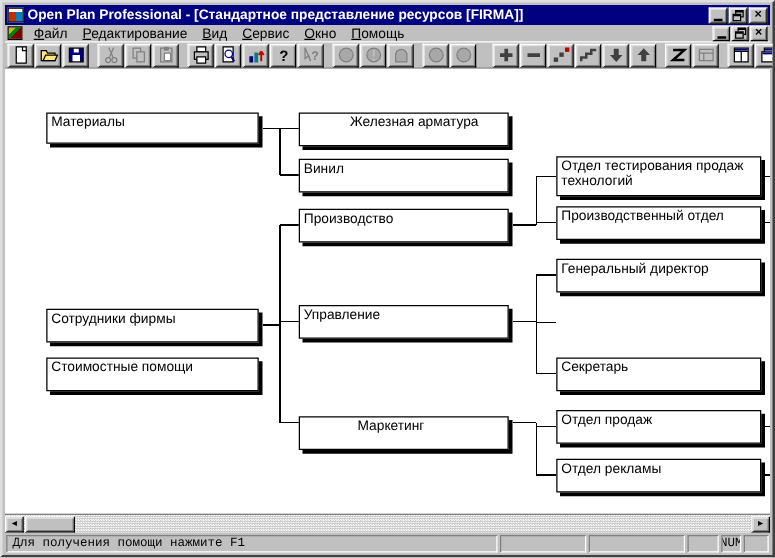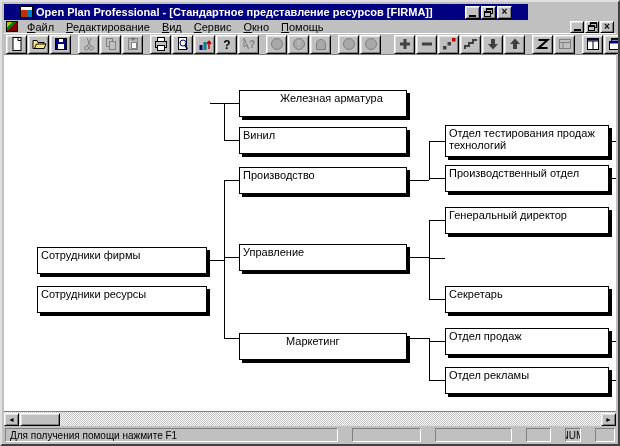--- a/index.html
+++ b/index.html
@@ -7,23 +7,23 @@
   .window {
     position:relative; width:620px; height:446px;
     background:#c0c0c0;
     border:2px solid;
     border-color:#dfdfdf #404040 #404040 #dfdfdf;
     font-family:"Liberation Sans", sans-serif;
     overflow:hidden;
   }
   
   .titlebar {
-    position:absolute; left:2px; top:2px; width:524px; height:16px;
+    position:absolute; left:2px; top:2px; width:612px; height:16px;
     background:#000080; color:#fff; display:flex; align-items:center;
-    padding:0 16px; gap:3px;
+    padding:0 2px; gap:3px;
   }
   .titlebar .title { font-size:11px; font-weight:bold; white-space:nowrap; overflow:hidden; flex:1; }
   .app-icon { width:13px; height:12px; flex:0 0 13px; border:1px solid #000; background:
       linear-gradient(180deg,#fff 0 3px, transparent 3px),
       linear-gradient(90deg,#c03000 0 6px,#0080c0 6px 100%);
       background-color:#fff; }
   .winbtns { display:flex; gap:1px; }
   .wbtn {
     width:15px; height:13px; background:#c0c0c0;
     border:1px solid; border-color:#fff #000 #000 #fff;
@@ -90,21 +90,21 @@
   .sbtn.left { left:0; }
   .sbtn.right { right:0; }
   .sthumb {
     position:absolute; left:16px; top:1px; width:40px; height:13px; background:#c0c0c0;
     border:1px solid; border-color:#fff #000 #000 #fff;
     box-shadow:inset 1px 1px 0 #dfdfdf, inset -1px -1px 0 #808080;
   }
   
   .statusbar {
     position:absolute; left:2px; top:425px; width:612px; height:16px;
-    display:flex; gap:14px; padding:1px 1px; align-items:stretch;
+    display:flex; gap:2px; padding:1px 1px; align-items:stretch;font-family:Liberation Mono, monospace;
   }
   .spanel {
     border:1px solid; border-color:#808080 #fff #fff #808080;
     font-size:10px; color:#000; padding:0 4px; display:flex; align-items:center;
     white-space:nowrap; overflow:hidden;
   }
   .spanel.msg { flex:1; }
   .num { justify-content:center; }
 </style>
 </head>
@@ -323,22 +323,23 @@
 
   <div class="canvas">
     <svg class="connectors" width="612" height="356" shape-rendering="crispEdges">
       <path d="M206 48 H220 M220 48 V85 M220 48 H235 M220 85 H235
                M206 205 H220 M220 125 V283 M220 125 H235 M220 202 H235 M220 283 H235
                M406 125 H425 M425 86 V125 M425 86 H441 M425 123 H441
                M406 202 H425 M425 165 V244 M425 165 H441 M425 203 H441 M425 244 H441
                M406 283 H425 M425 283 V325 M425 286 H441 M425 325 H441
                M608 86 H612 M608 123 H612 M608 286 H612 M608 325 H612" fill="none" stroke="#000" stroke-width="1"></path>
     </svg>
+    <div class="node" style="left:33px;  top:35px;  width:170px; height:25px;">Материалы</div>
     <div class="node" style="left:33px;  top:192px; width:170px; height:27px;">Сотрудники фирмы</div>
-    <div class="node" style="left:33px;  top:231px; width:170px; height:27px;">Сотрудники ресурсы</div>
+    <div class="node" style="left:33px;  top:231px; width:170px; height:27px;">Стоимостные помощи</div>
     <div class="node" style="left:235px; top:35px;  width:168px; height:27px;padding-left:40px;">Железная арматура</div>
     <div class="node" style="left:235px; top:72px;  width:168px; height:27px;">Винил</div>
     <div class="node" style="left:235px; top:112px; width:168px; height:27px;">Производство</div>
     <div class="node" style="left:235px; top:189px; width:168px; height:27px;">Управление</div>
     <div class="node" style="left:235px; top:278px; width:168px; height:27px;padding-left:46px;">Маркетинг</div>
     <div class="node" style="left:441px; top:70px;  width:164px; height:32px;">Отдел тестирования продаж технологий</div>
     <div class="node" style="left:441px; top:110px; width:164px; height:27px;">Производственный отдел</div>
     <div class="node" style="left:441px; top:152px; width:164px; height:27px;">Генеральный директор</div>
     <div class="node" style="left:441px; top:231px; width:164px; height:27px;">Секретарь</div>
     <div class="node" style="left:441px; top:273px; width:164px; height:27px;">Отдел продаж</div>

